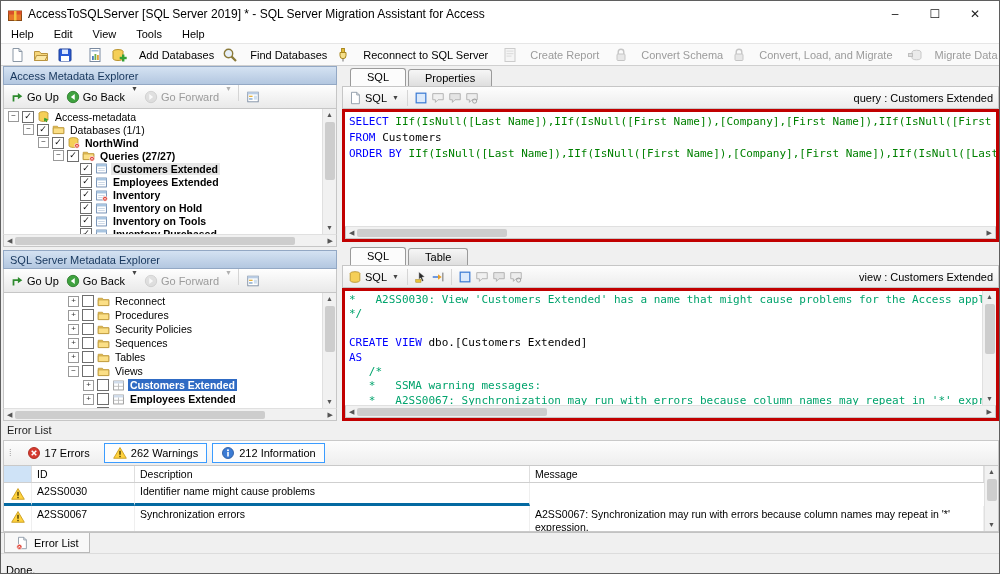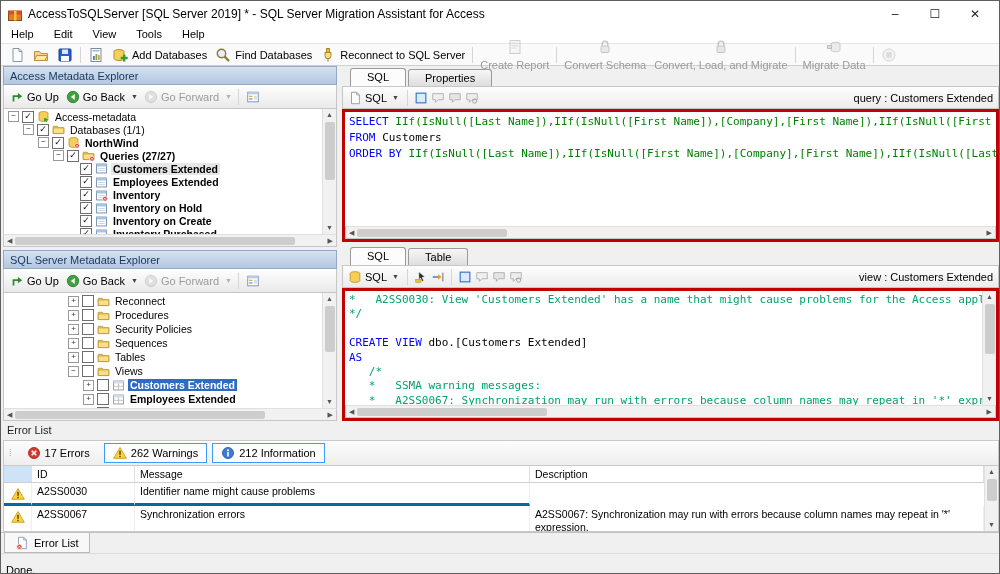--- a/index.html
+++ b/index.html
@@ -7,33 +7,33 @@
   #app{position:relative;width:998px;height:572px;border:1px solid #5f5f5f;background:#f0f0f0;overflow:hidden;}
 
   
   #titlebar{position:absolute;left:0;top:0;width:100%;height:23px;background:#fff;display:flex;align-items:center;padding:13px 6px;box-sizing:border-box;}
   #titlebar .title{margin-left:5px;font-size:12px;}
   #win-controls{margin-left:auto;display:flex;gap:24px;padding-right:10px;}
   .wbtn{width:16px;text-align:center;font-size:12px;color:#222;line-height:20px;}
   #menubar{position:absolute;left:0;top:23px;width:100%;height:20px;background:#fff;display:flex;align-items:center;border-bottom:1px solid #e6e6e6;box-sizing:border-box;}
   .menu-item{padding:2px 10px;}
   #main-toolbar{position:absolute;left:0;top:43px;width:100%;height:22px;background:#fafafa;border-bottom:1px solid #d0d0d0;display:flex;align-items:center;padding:0 4px;box-sizing:border-box;}
-  .tbtn{display:flex;align-items:center;gap:4px;padding:1px 4px;white-space:nowrap;}
-  .tbtn.disabled{color:#9b9b9b;flex-direction:column;}
+  .tbtn{display:flex;align-items:center;gap:12px;padding:1px 4px;white-space:nowrap;}
+  .tbtn.disabled{color:#9b9b9b;}
   .tbtn.disabled svg{filter:grayscale(1);opacity:.55;}
   .tsep{width:1px;height:16px;background:#d5d5d5;margin:0 3px;}
   .icon{display:inline-flex;flex:none;}
   .icon svg{display:block;}
 
   
   .panel{position:absolute;display:flex;flex-direction:column;background:#fff;}
   #access-panel{left:2px;top:65px;width:334px;height:181px;}
   #sql-panel{left:2px;top:249px;width:334px;height:171px;}
   .panel-header{height:17px;flex:none;background:linear-gradient(#d4e2f2,#b3c7e0);border:1px solid #93a8c4;display:flex;align-items:center;padding:0 6px;color:#16365c;}
-  .panel-nav{height:23px;flex:none;background:linear-gradient(#fefefe,#e9e9e9);border:1px solid #c6c6c6;border-top:none;display:flex;align-items:center;gap:1px;padding:0 3px;}
+  .panel-nav{height:23px;flex:none;background:linear-gradient(#fefefe,#e9e9e9);border:1px solid #c6c6c6;border-top:none;display:flex;gap:1px;padding:0 3px;}
   .navbtn{display:flex;align-items:center;gap:3px;padding:1px 3px;white-space:nowrap;}
   .navbtn.disabled{color:#9b9b9b;}
   .navbtn.disabled svg{filter:grayscale(1);opacity:.55;}
   .drop{font-size:7px;color:#444;padding:0 2px;}
   .drop.disabled{color:#b0b0b0;}
   .tree-wrap{flex:1;display:flex;border:1px solid #c6c6c6;border-top:none;border-bottom:none;overflow:hidden;background:#fff;}
   .tree{flex:1;overflow:hidden;padding-top:1px;}
   #access-tree .trow{height:13.1px;}
   #sql-tree .trow{height:14px;}
   .trow{display:flex;align-items:center;white-space:nowrap;overflow:hidden;}
@@ -407,21 +407,21 @@
             <span class="exp-spacer"></span>
             <span class="cb">✓</span>
             <span class="icon ticon">
               <svg width="13" height="13" viewBox="0 0 16 16">
                 <rect x="2" y="2.5" width="12" height="11" fill="#fff" stroke="#5a7ba6"></rect>
                 <rect x="2" y="2.5" width="12" height="3" fill="#a8c4e0"></rect>
                 <line x1="4" y1="8" x2="12" y2="8" stroke="#c0cfe0"></line>
                 <line x1="4" y1="10.5" x2="12" y2="10.5" stroke="#c0cfe0"></line>
               </svg>
             </span>
-            <span class="tlabel bold">Inventory on Create</span>
+            <span class="tlabel bold">Inventory on Tools</span>
           </div>
           <div class="trow">
             <span class="indent" style="width: 64px;"></span>
             <span class="exp-spacer"></span>
             <span class="cb">✓</span>
             <span class="icon ticon">
               <svg width="13" height="13" viewBox="0 0 16 16">
                 <rect x="2" y="2.5" width="12" height="11" fill="#fff" stroke="#5a7ba6"></rect>
                 <rect x="2" y="2.5" width="12" height="3" fill="#a8c4e0"></rect>
                 <line x1="4" y1="8" x2="12" y2="8" stroke="#c0cfe0"></line>
@@ -777,22 +777,22 @@
             </svg>
           </span>
           <span>212 Information</span>
         </div>
       </div>
     <div id="error-table">
       <div id="error-grid">
         <div id="error-header">
           <div class="hcell iconcol"></div>
           <div class="hcell">ID</div>
+          <div class="hcell">Description</div>
           <div class="hcell">Message</div>
-          <div class="hcell">Description</div>
         </div>
         <div id="error-rows">
             <div class="erow">
               <div class="ecell cicon">
                 <span class="icon">
                   <svg width="14" height="14" viewBox="0 0 16 16">
                     <path d="M8 1.8L15.2 14H.8z" fill="#ffd23e" stroke="#c89a1a"></path>
                     <rect x="7.2" y="5.5" width="1.6" height="4.5" fill="#4a3a00"></rect>
                     <rect x="7.2" y="11.2" width="1.6" height="1.6" fill="#4a3a00"></rect>
                   </svg>

